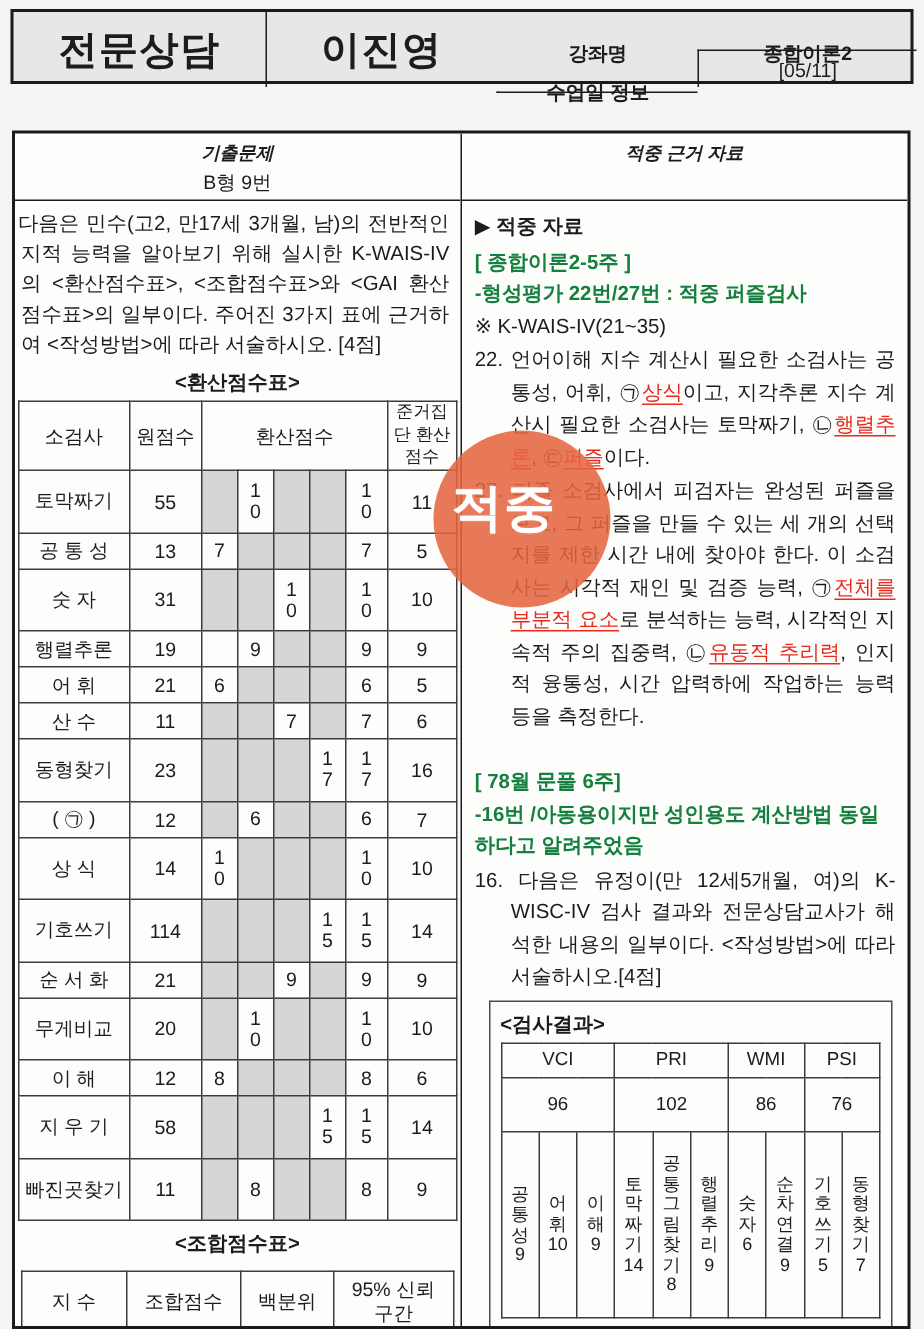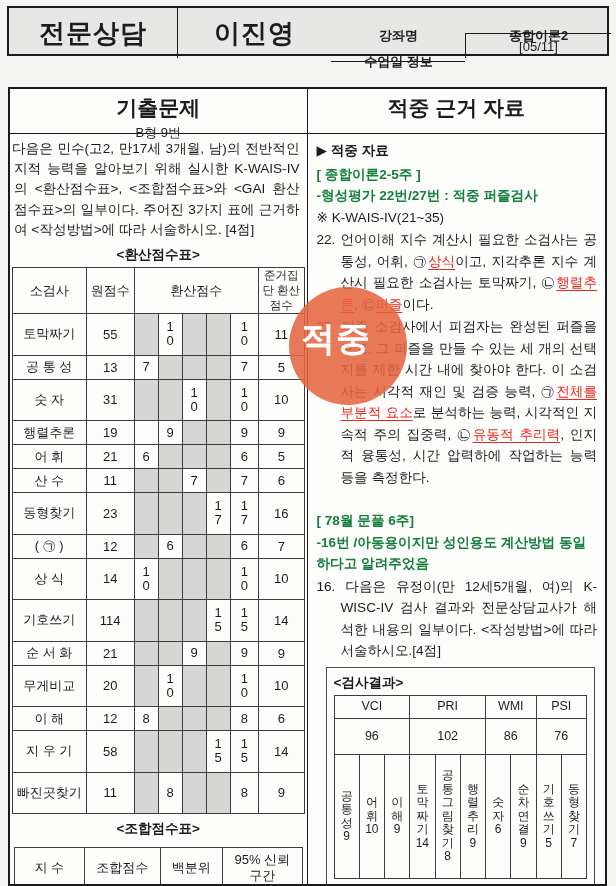--- a/index.html
+++ b/index.html
@@ -34,21 +34,21 @@
     border:2px solid #1b1b1b; background:#fdfdfc;
     display:flex; overflow:hidden;
   }
   .col { width:298.5px; overflow:hidden; display:flex; flex-direction:column; }
   .col.left  { border-right:1.5px solid #1b1b1b; }
 
   .panel-title {
     border-bottom:1.5px solid #1b1b1b;
     text-align:center; padding:5px 0 4px; min-height:45px;
   }
-  .pt-main { font-size:21px; font-weight:bold; }
+  .pt-main { font-size:12px; font-weight:bold;font-style:italic; }
   .pt-sub  { font-size:13px; margin-top:2px; }
 
   
   .question { padding:5px 7px 0 7px; font-size:13.6px; line-height:20.2px; text-align:justify; }
   .qnum { font-weight:bold; }
   .q-hang { padding-left:4px; text-indent:-18px; }
 
   .tbl-caption { text-align:center; font-weight:bold; font-size:13.5px; margin-top:6px; }
 
   table { border-collapse:collapse; table-layout:fixed; }

